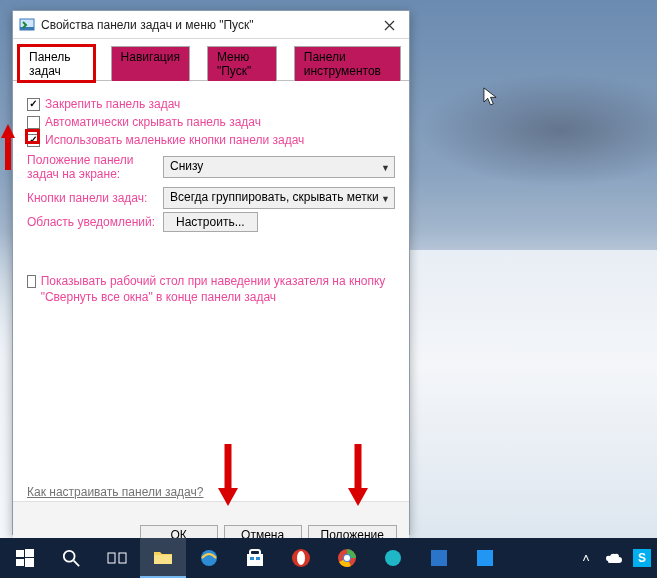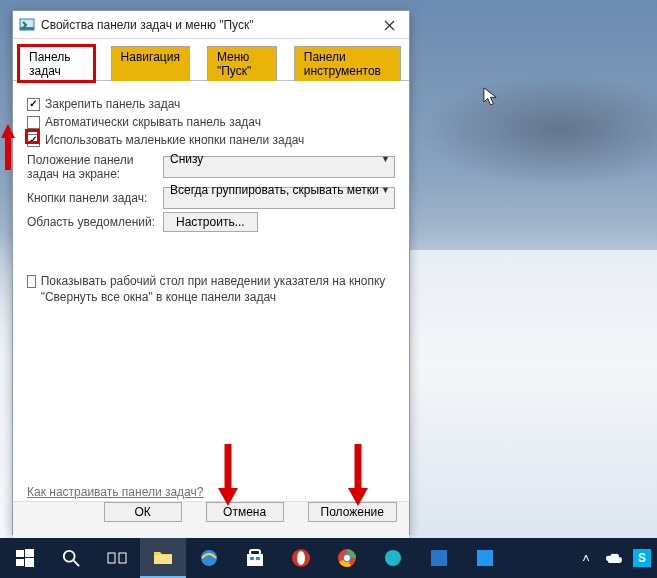--- a/index.html
+++ b/index.html
@@ -62,21 +62,21 @@
   }
   .tabstrip {
     padding: 6px 6px 0 6px;
     display: flex; gap: 15px;
     border-bottom: 1px solid #c0c0c0;
     background:#fff;
   }
   .tab {
     border: 1px solid #a9a9a9;
     border-bottom: none;
-    background: #eab308;
+    background: #be185d;
     padding: 3px 9px;
     margin-right: 2px;
     position: relative;
     top: 1px;
     font-size: 12px;
     cursor: default;
   }
   .tab.active {
     background: #fff;
     outline: 3px solid #d80000;
@@ -105,22 +105,22 @@
     margin-top: 6px;
     display: grid;
     grid-template-columns: 130px 1fr;
     row-gap: 6px; column-gap: 6px;
     align-items: center;
   }
   .select {
     border: 1px solid #a9a9a9;
     background: #f0f0f0;
     height: 22px;
-    display:flex;align-items:center;justify-content:space-between;
-    padding: 0 4px 16px 6px;
+    display:flex;align-items:flex-end;justify-content:space-between;
+    padding: 0 4px 4px 6px;
     font-size: 12px;
   }
   .select .arrow { font-size:9px; color:#333; }
   .winbtn {
     border: 1px solid #a9a9a9;
     background: #f0f0f0;
     padding: 2px 12px;
     font-size: 12px;
     min-width: 78px;
     text-align: center;
@@ -130,22 +130,22 @@
     position: absolute;
     left: 14px; bottom: 2px;
     color: #737373;
     text-decoration: underline;
     cursor: pointer;
   }
   .button-row {
     height: 44px;
     border-top: 1px solid #e0e0e0;
     background: #f4f4f4;
-    display:flex; align-items:flex-start; justify-content:flex-end;
-    gap: 24px; padding: 0 12px;
+    display:flex; align-items:flex-end; justify-content:flex-end;
+    gap: 6px; padding: 0 12px;
   }
   .taskbar {
     position:absolute; left:0; right:0; bottom:0;
     height: 40px;
     background: #11223a;
     display:flex; align-items:center;
     padding: 0 2px;
   }
   .tb-item {
     width: 46px; height: 40px;
@@ -160,21 +160,21 @@
   .tray .ic { width:18px; height:18px; display:flex;align-items:center;justify-content:center; font-size:13px; color:#fff;}
   
   .arrow-anno {
     position:absolute;
     pointer-events:none;
   }
   .red-outline-small {
     position:absolute;
     border:3px solid #d80000;
   }
-  .label { color:#404040; }
+  .label { color:#ec4899; }
 </style>
 </head>
 <body>
 
 <div class="mountains"></div>
 <div class="snow"></div>
 
 <div class="cursor">
   <svg viewBox="0 0 16 22">
       <path d="M1 1 L1 16 L5 12 L8 19 L11 18 L8 11 L14 11 Z" fill="#fff" stroke="#000" stroke-width="0.8"></path>

